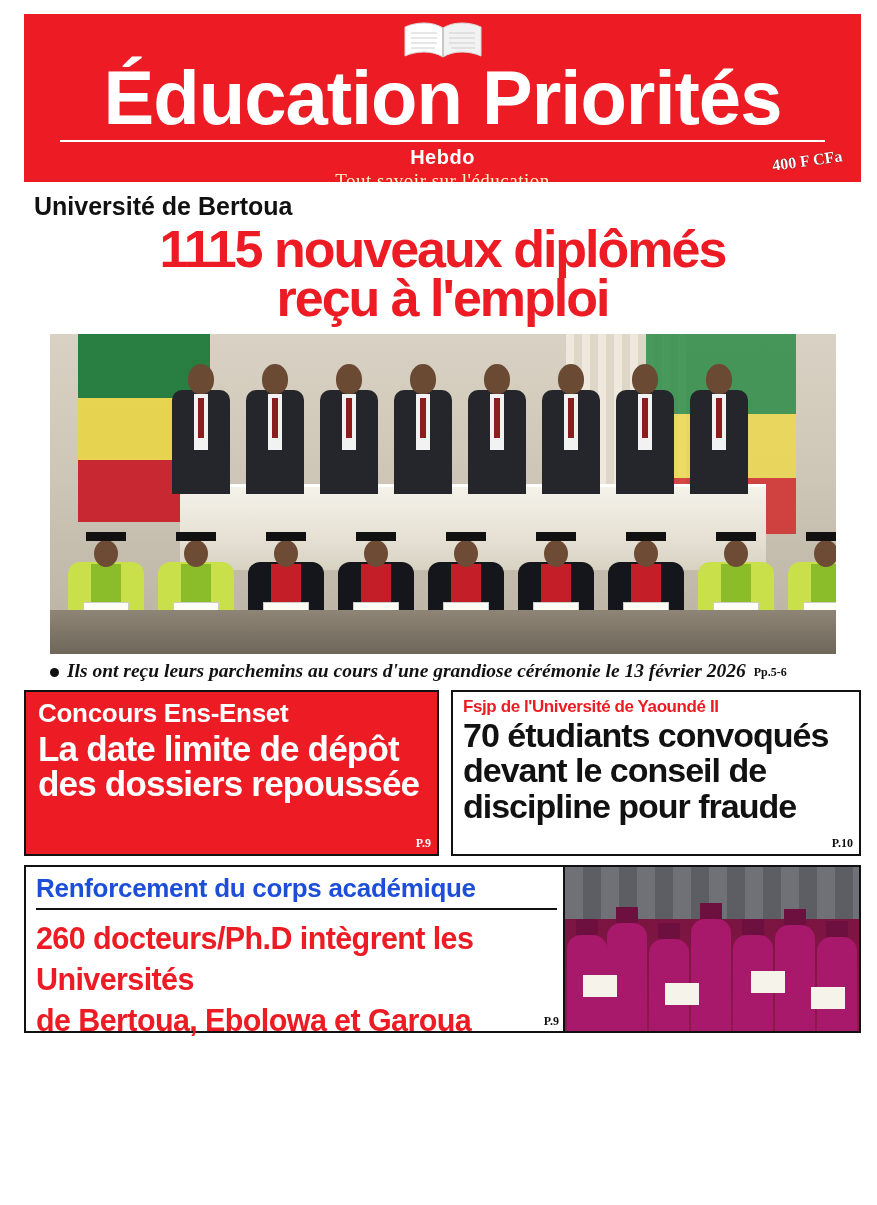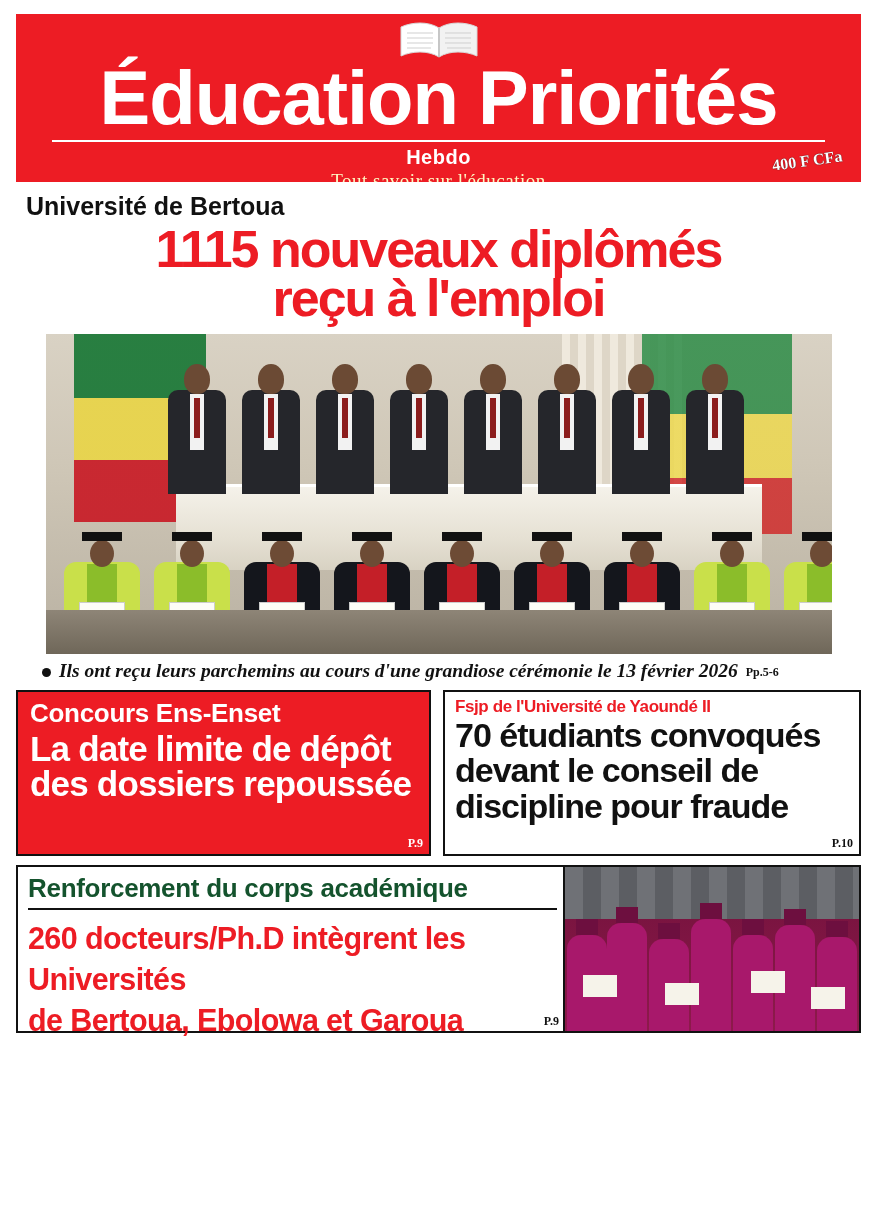--- a/index.html
+++ b/index.html
@@ -13,21 +13,21 @@
     height: 1205px;
     font-family: "Liberation Sans", sans-serif;
     overflow: hidden;
     position: relative;
   }
   .page {
     width: 877px;
     height: 1205px;
     background: #ffffff;
     position: relative;
-    padding: 14px 16px 0 16px;
+    padding: 14px 16px 0 24px;
   }
 
   
   .masthead {
     background: #ed1c24;
     height: 168px;
     position: relative;
     overflow: hidden;
   }
   .masthead-title {
@@ -283,21 +283,21 @@
     height: 168px;
     display: flex;
     position: relative;
   }
   .bb-text {
     flex: 1;
     padding: 6px 6px 0 10px;
     position: relative;
   }
   .bb-kicker {
-    color: #14532d;
+    color: #1d4ed8;
     font-weight: bold;
     font-size: 26px;
     letter-spacing: -0.3px;
     border-bottom: 2px solid #111;
     padding-bottom: 4px;
     display: block;
   }
   .bb-head {
     color: #ed1c24;
     font-weight: bold;

